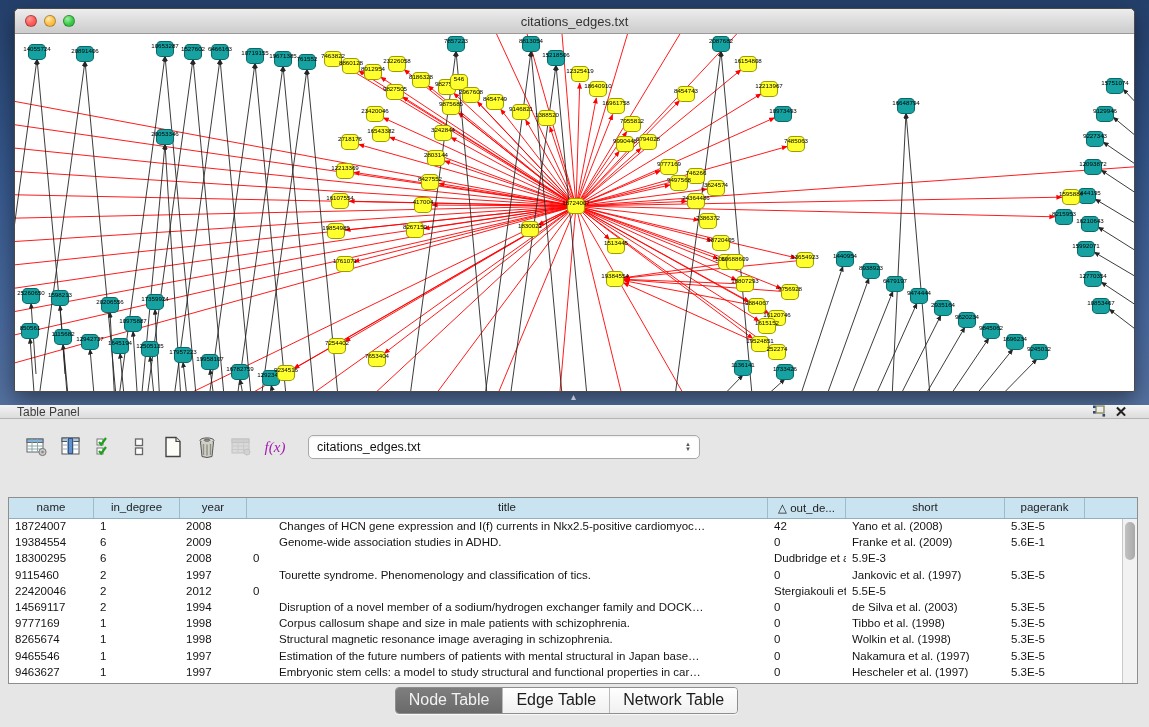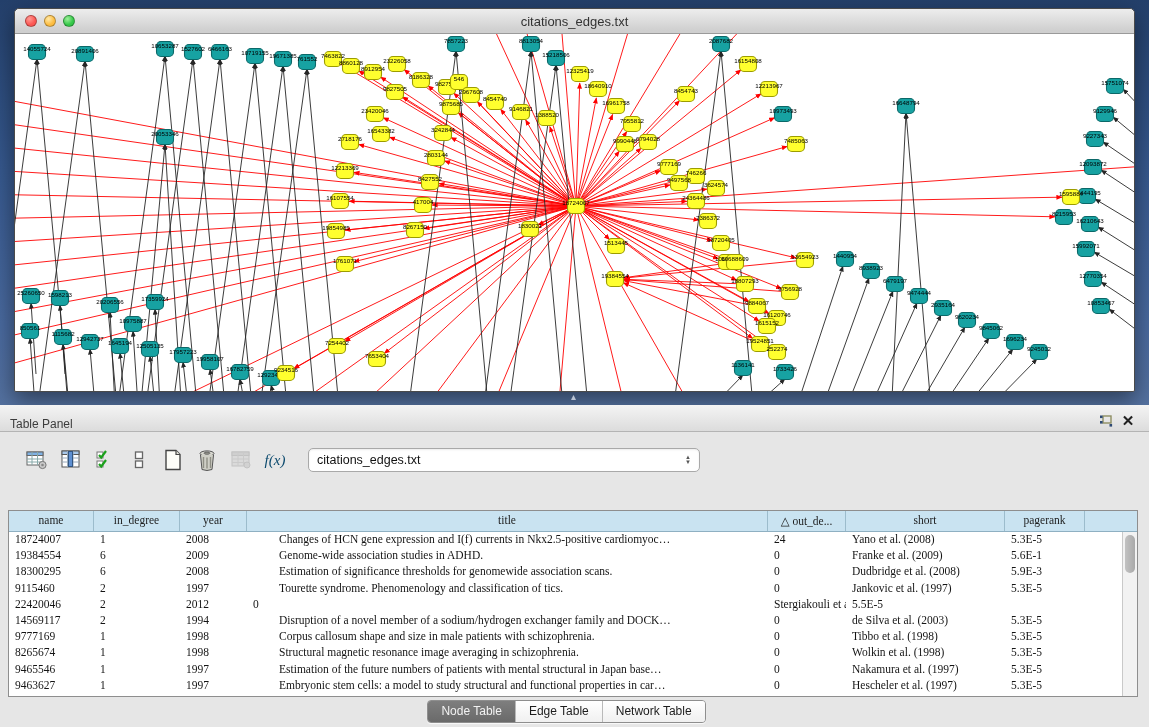--- a/index.html
+++ b/index.html
@@ -22,67 +22,67 @@
   .light.red { background:radial-gradient(circle at 35% 30%,#ff9a94,#fc5753 60%); }
   .light.yellow { background:radial-gradient(circle at 35% 30%,#ffe9a8,#fdbc40 60%); }
   .light.green { background:radial-gradient(circle at 35% 30%,#9ef09a,#34c748 60%); }
   .netcanvas { flex:1; background:#ffffff; overflow:hidden; border-radius:0 0 2px 2px; }
   .splitter-grip { position:absolute; left:571px; top:392px; color:#b9c2d2;
     font-size:10px; line-height:10px; z-index:5; }
 
   
   .table-panel { position:absolute; left:0; top:405px; width:1149px; height:322px;
     background:#e6e6e6; }
-  .panel-titlebar { height:27px; background:linear-gradient(180deg,#f4f4f4,#dcdcdc);
-    border-bottom:1px solid #b4b4b4; display:flex; align-items:flex-end; padding:0 10px; }
+  .panel-titlebar { height:14px; background:linear-gradient(180deg,#f4f4f4,#dcdcdc);
+    border-bottom:1px solid #b4b4b4; display:flex; align-items:center; padding:0 17px; }
   .panel-titlebar .ptitle { font-size:12px; color:#3c3c3c; }
   .panel-titlebar .spacer { flex:1; }
   .pt-btn { width:22px; height:20px; display:flex; align-items:center; justify-content:center;
     background:transparent; border:none; cursor:default; }
   .close-x { font-size:15px; font-weight:bold; color:#222; line-height:14px; }
 
   .panel-body { position:relative; height:271px; padding:12px 8px 0 8px; }
 
   .toolbar { display:flex; align-items:center; gap:4px; height:32px; margin-left:14px; }
   .tool-btn { width:30px; height:28px; border:none; background:transparent;
     display:flex; align-items:center; justify-content:center; }
   .tool-btn.disabled { opacity:.45; }
   .fx-label { font-family:"Liberation Serif", serif; font-style:italic;
-    font-size:15px; color:#0c4a6e; }
+    font-size:15px; color:#a21caf; }
   .net-select { margin-left:14px; width:392px; height:24px; background:#fff;
     border:1px solid #a9a9a9; border-radius:5px; display:flex; align-items:center;
     padding:0 8px; box-shadow:inset 0 1px 2px rgba(0,0,0,.08); }
   .net-select .sel-text { flex:1; font-size:12.5px; color:#111; }
   .spinner { display:flex; flex-direction:column; line-height:5px; color:#555;
     font-size:6px; padding-left:6px; }
 
   
   .data-table { position:absolute; left:8px; top:78px; width:1130px; height:187px;
     background:#fff; border:1px solid #8e8e8e; display:flex; flex-direction:column; }
-  .tbl-grid { display:grid; grid-template-columns:85px 86px 67px 521px 78px 159px 80px 1fr;font-family:Liberation Serif, serif; }
+  .tbl-grid { display:grid; grid-template-columns:85px 86px 67px 521px 78px 159px 80px 1fr; }
   .tbl-head { background:#c9e3f1; border-bottom:1px solid #8fb0c2; }
   .th { font-size:11.5px; color:#1d1d1d; text-align:center; padding:3px 2px;
     border-right:1px solid #9cbccc; white-space:nowrap; overflow:hidden; }
   .th:last-child { border-right:none; }
   .tbl-body { flex:1; overflow:hidden; position:relative; }
   .tr { height:16.2px; }
   .td { font-size:11.5px; color:#141414; padding:1px 4px 0 6px; white-space:nowrap;
     overflow:hidden; }
   .td.title-cell { padding-left:32px; }
   .vscroll { position:absolute; right:0px; top:0px; width:15px; height:165px;
     background:#f2f2f2; border-left:1px solid #c9c9c9; }
   .vthumb { position:absolute; left:2px; top:3px; width:10px; height:38px;
     border-radius:6px; background:linear-gradient(90deg,#c2c2c2,#a9a9a9); }
 
   
   .tabbar { position:absolute; left:0; top:268px; width:1133px; display:flex;
     justify-content:center; }
   .tab-group { display:flex; border:1px solid #8e8e8e; border-radius:4px; overflow:hidden;
     box-shadow:0 1px 1px rgba(255,255,255,.8); }
-  .tab { font-size:12px; padding:3px 13px 4px 13px; border:none;
+  .tab { font-size:16px; padding:3px 13px 4px 13px; border:none;
     background:linear-gradient(180deg,#ffffff,#f0f0f0); color:#1c1c1c;
     border-right:1px solid #b9b9b9; }
   .tab:last-child { border-right:none;text-align:center; }
   .tab.active { background:linear-gradient(180deg,#7e7e7e,#6a6a6a); color:#f2f2f2; }
 
   svg text { user-select:none; }
 </style>
 </head>
 <body>
 
@@ -807,40 +807,39 @@
           <div class="th">short</div>
           <div class="th">pagerank</div>
           <div class="th"></div>
         </div>
       <div class="tbl-body" id="tbl-body">
         <div class="tbl-grid tr">
             <div class="td">18724007</div>
             <div class="td">1</div>
             <div class="td">2008</div>
             <div class="td title-cell">Changes of HCN gene expression and I(f) currents in Nkx2.5-positive cardiomyoc…</div>
-            <div class="td">24</div>
+            <div class="td">42</div>
             <div class="td">Yano et al. (2008)</div>
             <div class="td">5.3E-5</div>
             <div class="td"></div>
           </div>
           <div class="tbl-grid tr">
             <div class="td">19384554</div>
             <div class="td">6</div>
             <div class="td">2009</div>
             <div class="td title-cell">Genome-wide association studies in ADHD.</div>
             <div class="td">0</div>
             <div class="td">Franke et al. (2009)</div>
             <div class="td">5.6E-1</div>
             <div class="td"></div>
           </div>
           <div class="tbl-grid tr">
             <div class="td">18300295</div>
             <div class="td">6</div>
             <div class="td">2008</div>
-            <div class="td title-cell">Estimation of significance thresholds for genomewide association scans.</div>
             <div class="td">0</div>
             <div class="td">Dudbridge et al. (2008)</div>
             <div class="td">5.9E-3</div>
             <div class="td"></div>
           </div>
           <div class="tbl-grid tr">
             <div class="td">9115460</div>
             <div class="td">2</div>
             <div class="td">1997</div>
             <div class="td title-cell">Tourette syndrome. Phenomenology and classification of tics.</div>

